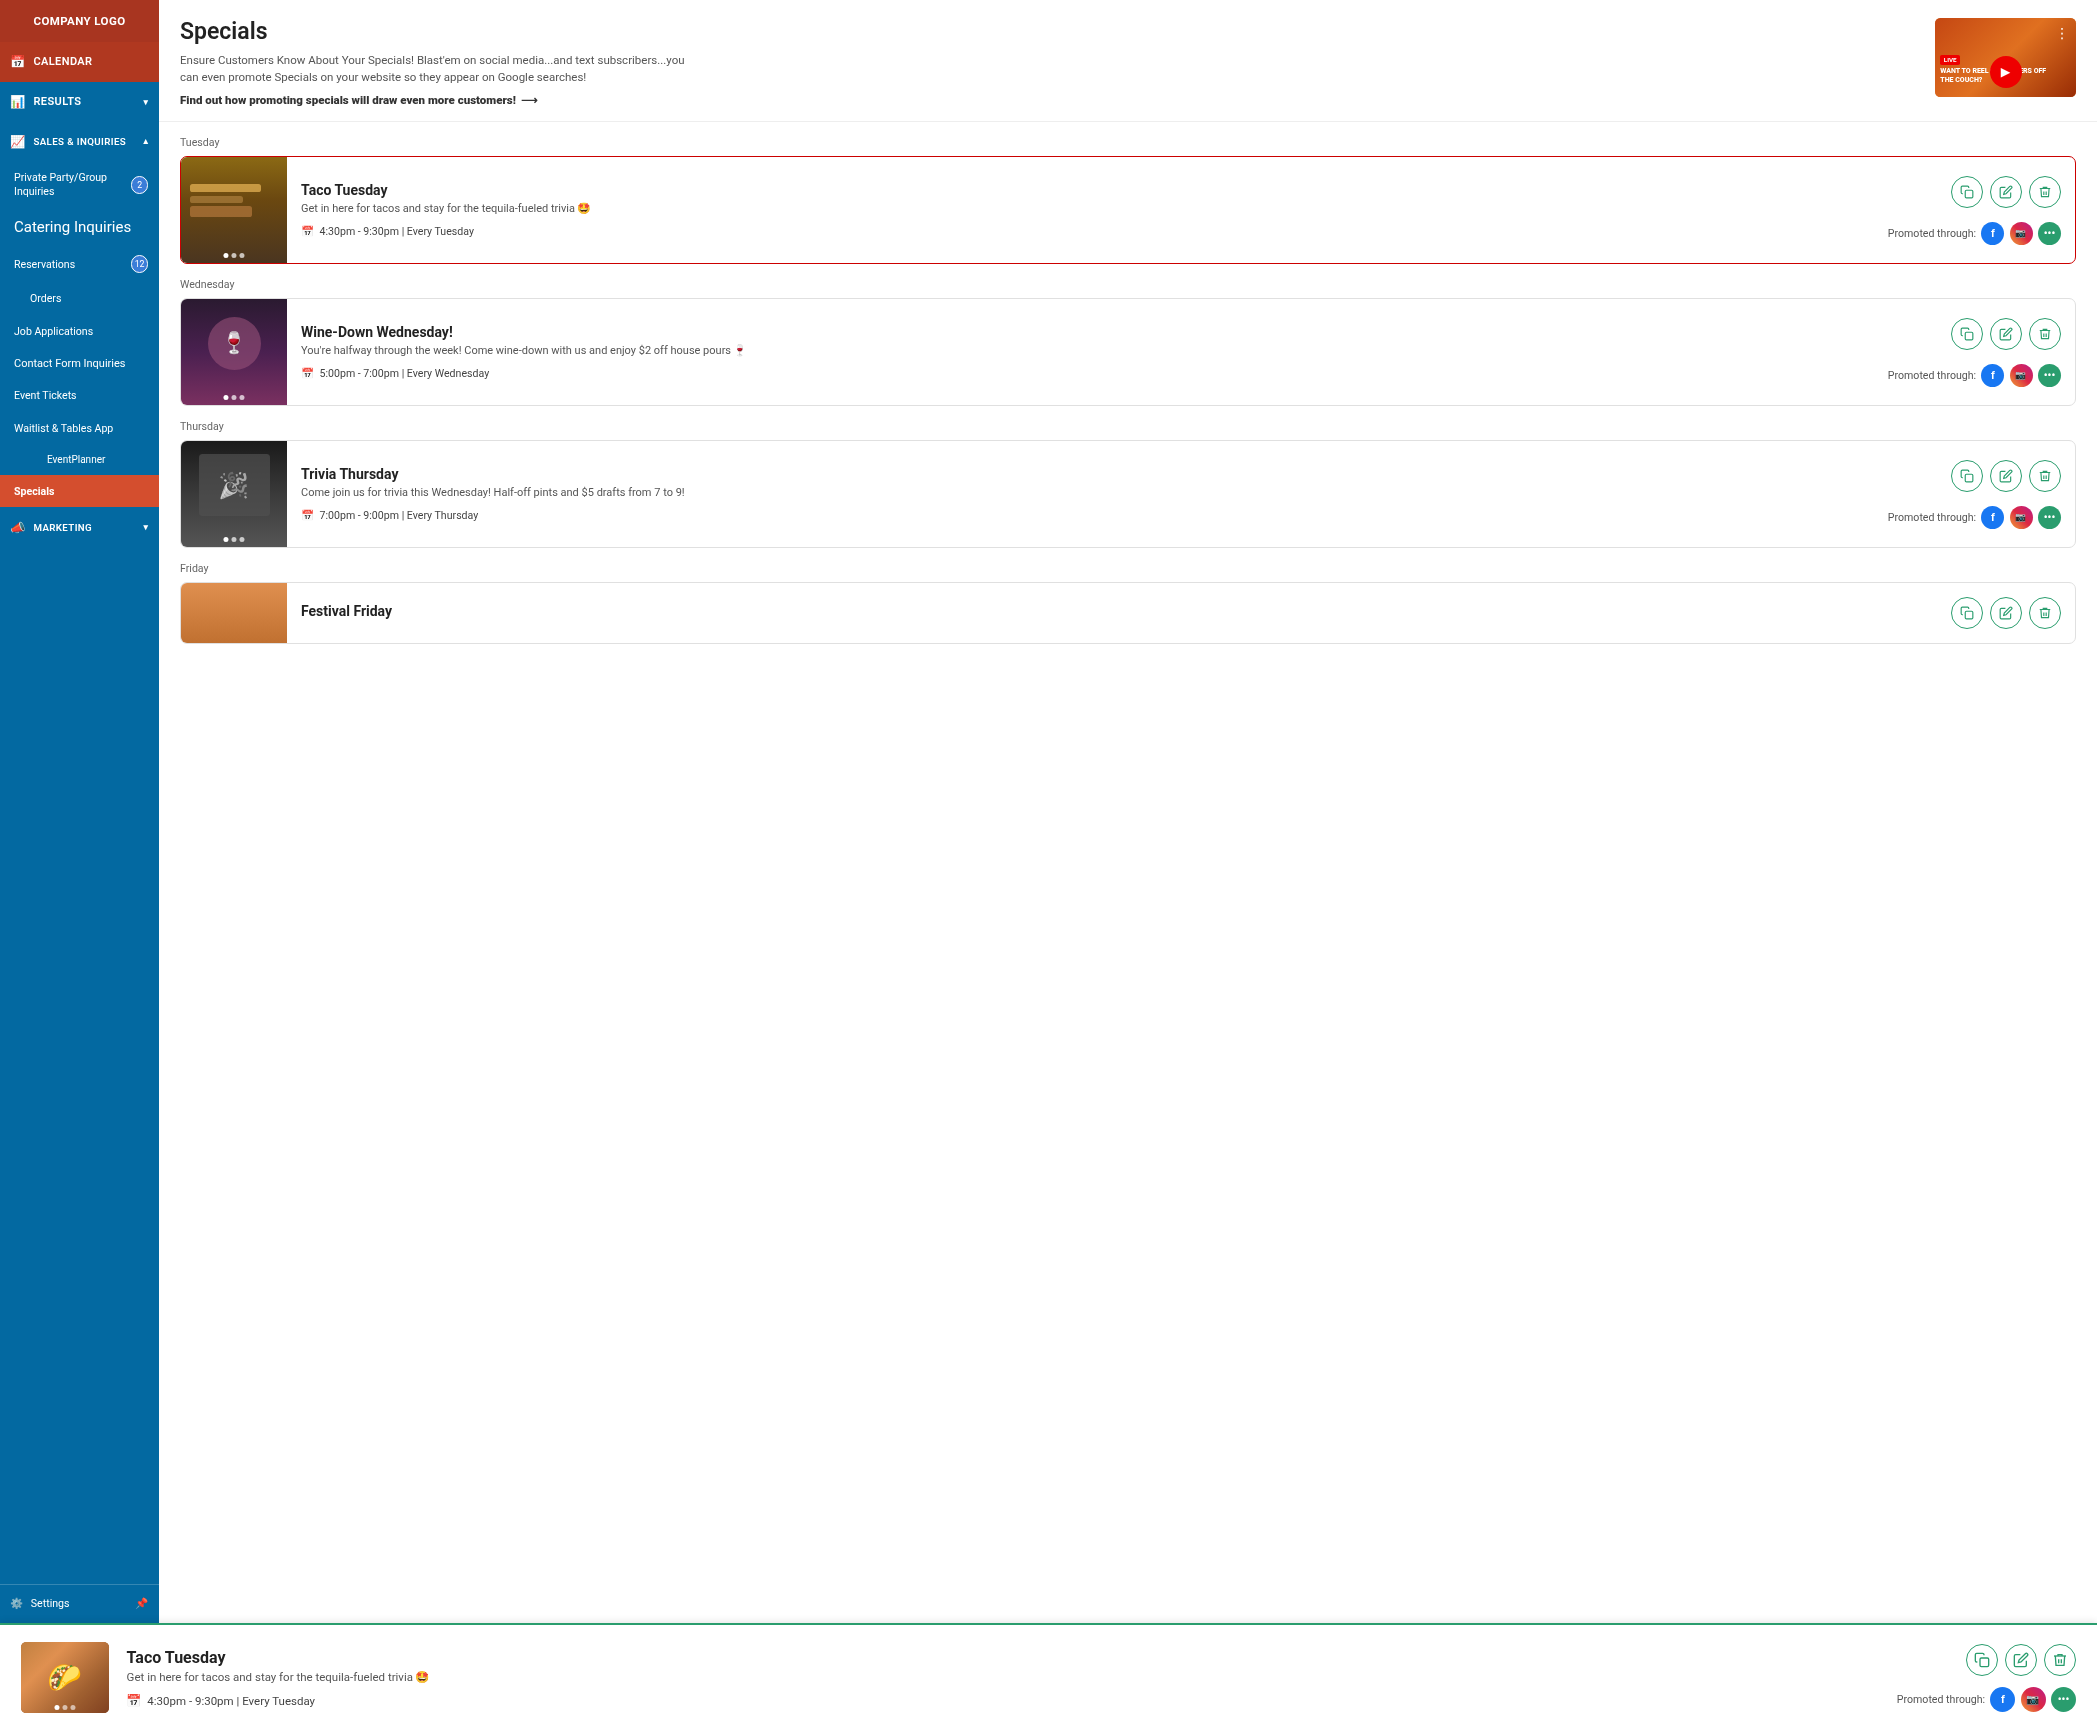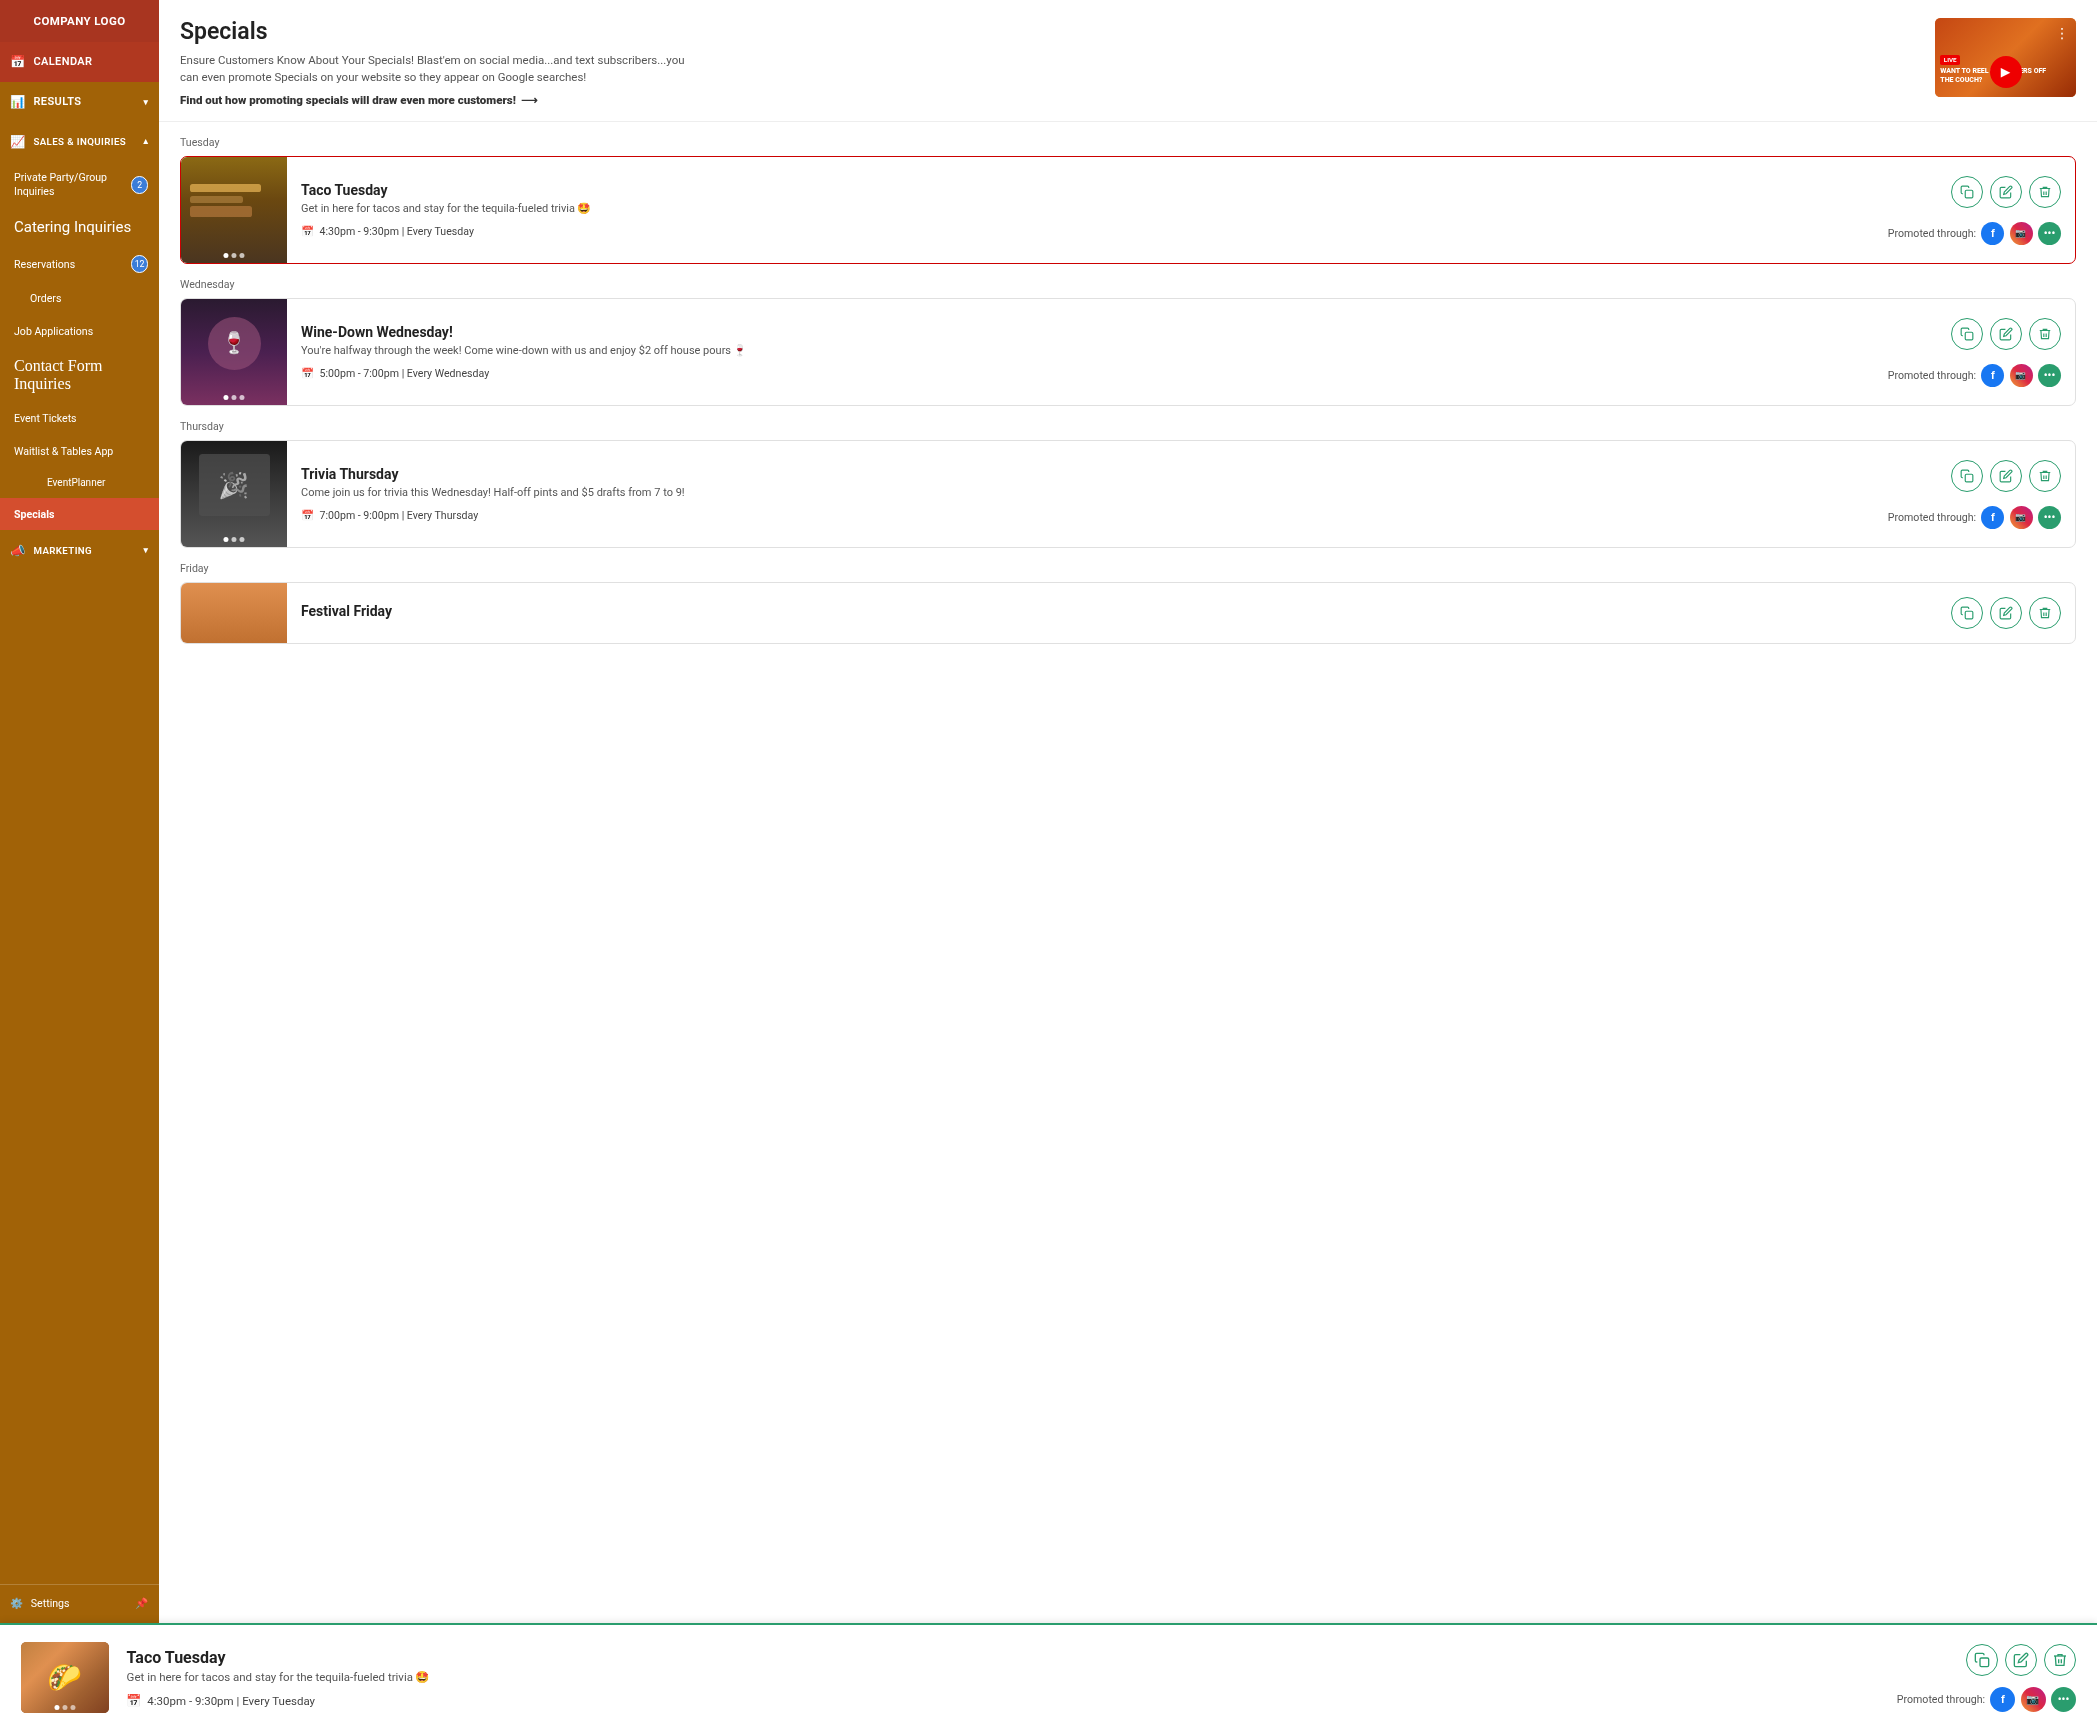--- a/index.html
+++ b/index.html
@@ -3,21 +3,21 @@
   <meta charset="utf-8">
   <style>
     * { box-sizing: border-box; margin: 0; padding: 0; }
     body { font-family: -apple-system, BlinkMacSystemFont, 'Segoe UI', Roboto, sans-serif; background: #e8eaed; display: flex; flex-direction: column; min-height: 100vh; }
 
     .app-wrapper { display: flex; flex-direction: column; height: 100vh; }
 
     .main-layout { display: flex; flex: 1; overflow: hidden; }
 
     
-    .sidebar { width: 159px; background: #a16207; display: flex; flex-direction: column; color: white; flex-shrink: 0; }
+    .sidebar { width: 159px; background: #0369a1; display: flex; flex-direction: column; color: white; flex-shrink: 0; }
     .sidebar-logo { background: #a83520; padding: 14px 10.6px; font-weight: 700; font-size: 11.5px; text-align: center; letter-spacing: 0.4px; }
     .sidebar-nav { flex: 1; overflow-y: auto; }
     .sidebar-item { display: flex; align-items: center; padding: 12.4px 10.6px; cursor: pointer; font-size: 11px; font-weight: 600; letter-spacing: 0.4px; gap: 7px; position: relative; }
     .sidebar-item .chevron { margin-left: auto; font-size: 8.8px; }
     .sidebar-sub-item { display: flex; align-items: center; padding: 9.7px 10.6px 9.7px 14px; cursor: pointer; font-size: 10.6px; gap: 7px; position: relative; }
     .sidebar-active-item { background: #d44e2e; }
     .sidebar-footer { padding: 12.4px 10.6px; display: flex; align-items: center; gap: 7px; font-size: 10.6px; cursor: pointer; border-top: 0.9px solid rgba(255,255,255,0.2); }
 
     
     .main-content { flex: 1; background: white; overflow-y: auto; }
@@ -126,21 +126,21 @@
 
         <div class="sidebar-sub-item">
           <span style="font-size:10.6px;margin-left:16px;">Orders</span>
         </div>
 
         <div class="sidebar-sub-item">
           <span style="font-size:10.6px;">Job Applications</span>
         </div>
 
         <div class="sidebar-sub-item">
-          <span style="font-size:16px;font-family:Liberation Serif, serif;">Contact Form Inquiries</span>
+          <span style="font-size:11px;">Contact Form Inquiries</span>
         </div>
 
         <div class="sidebar-sub-item">
           <span style="font-size:10.6px;">Event Tickets</span>
         </div>
 
         <div class="sidebar-sub-item">
           <span style="font-size:10.6px;">Waitlist &amp; Tables App</span>
         </div>
 

